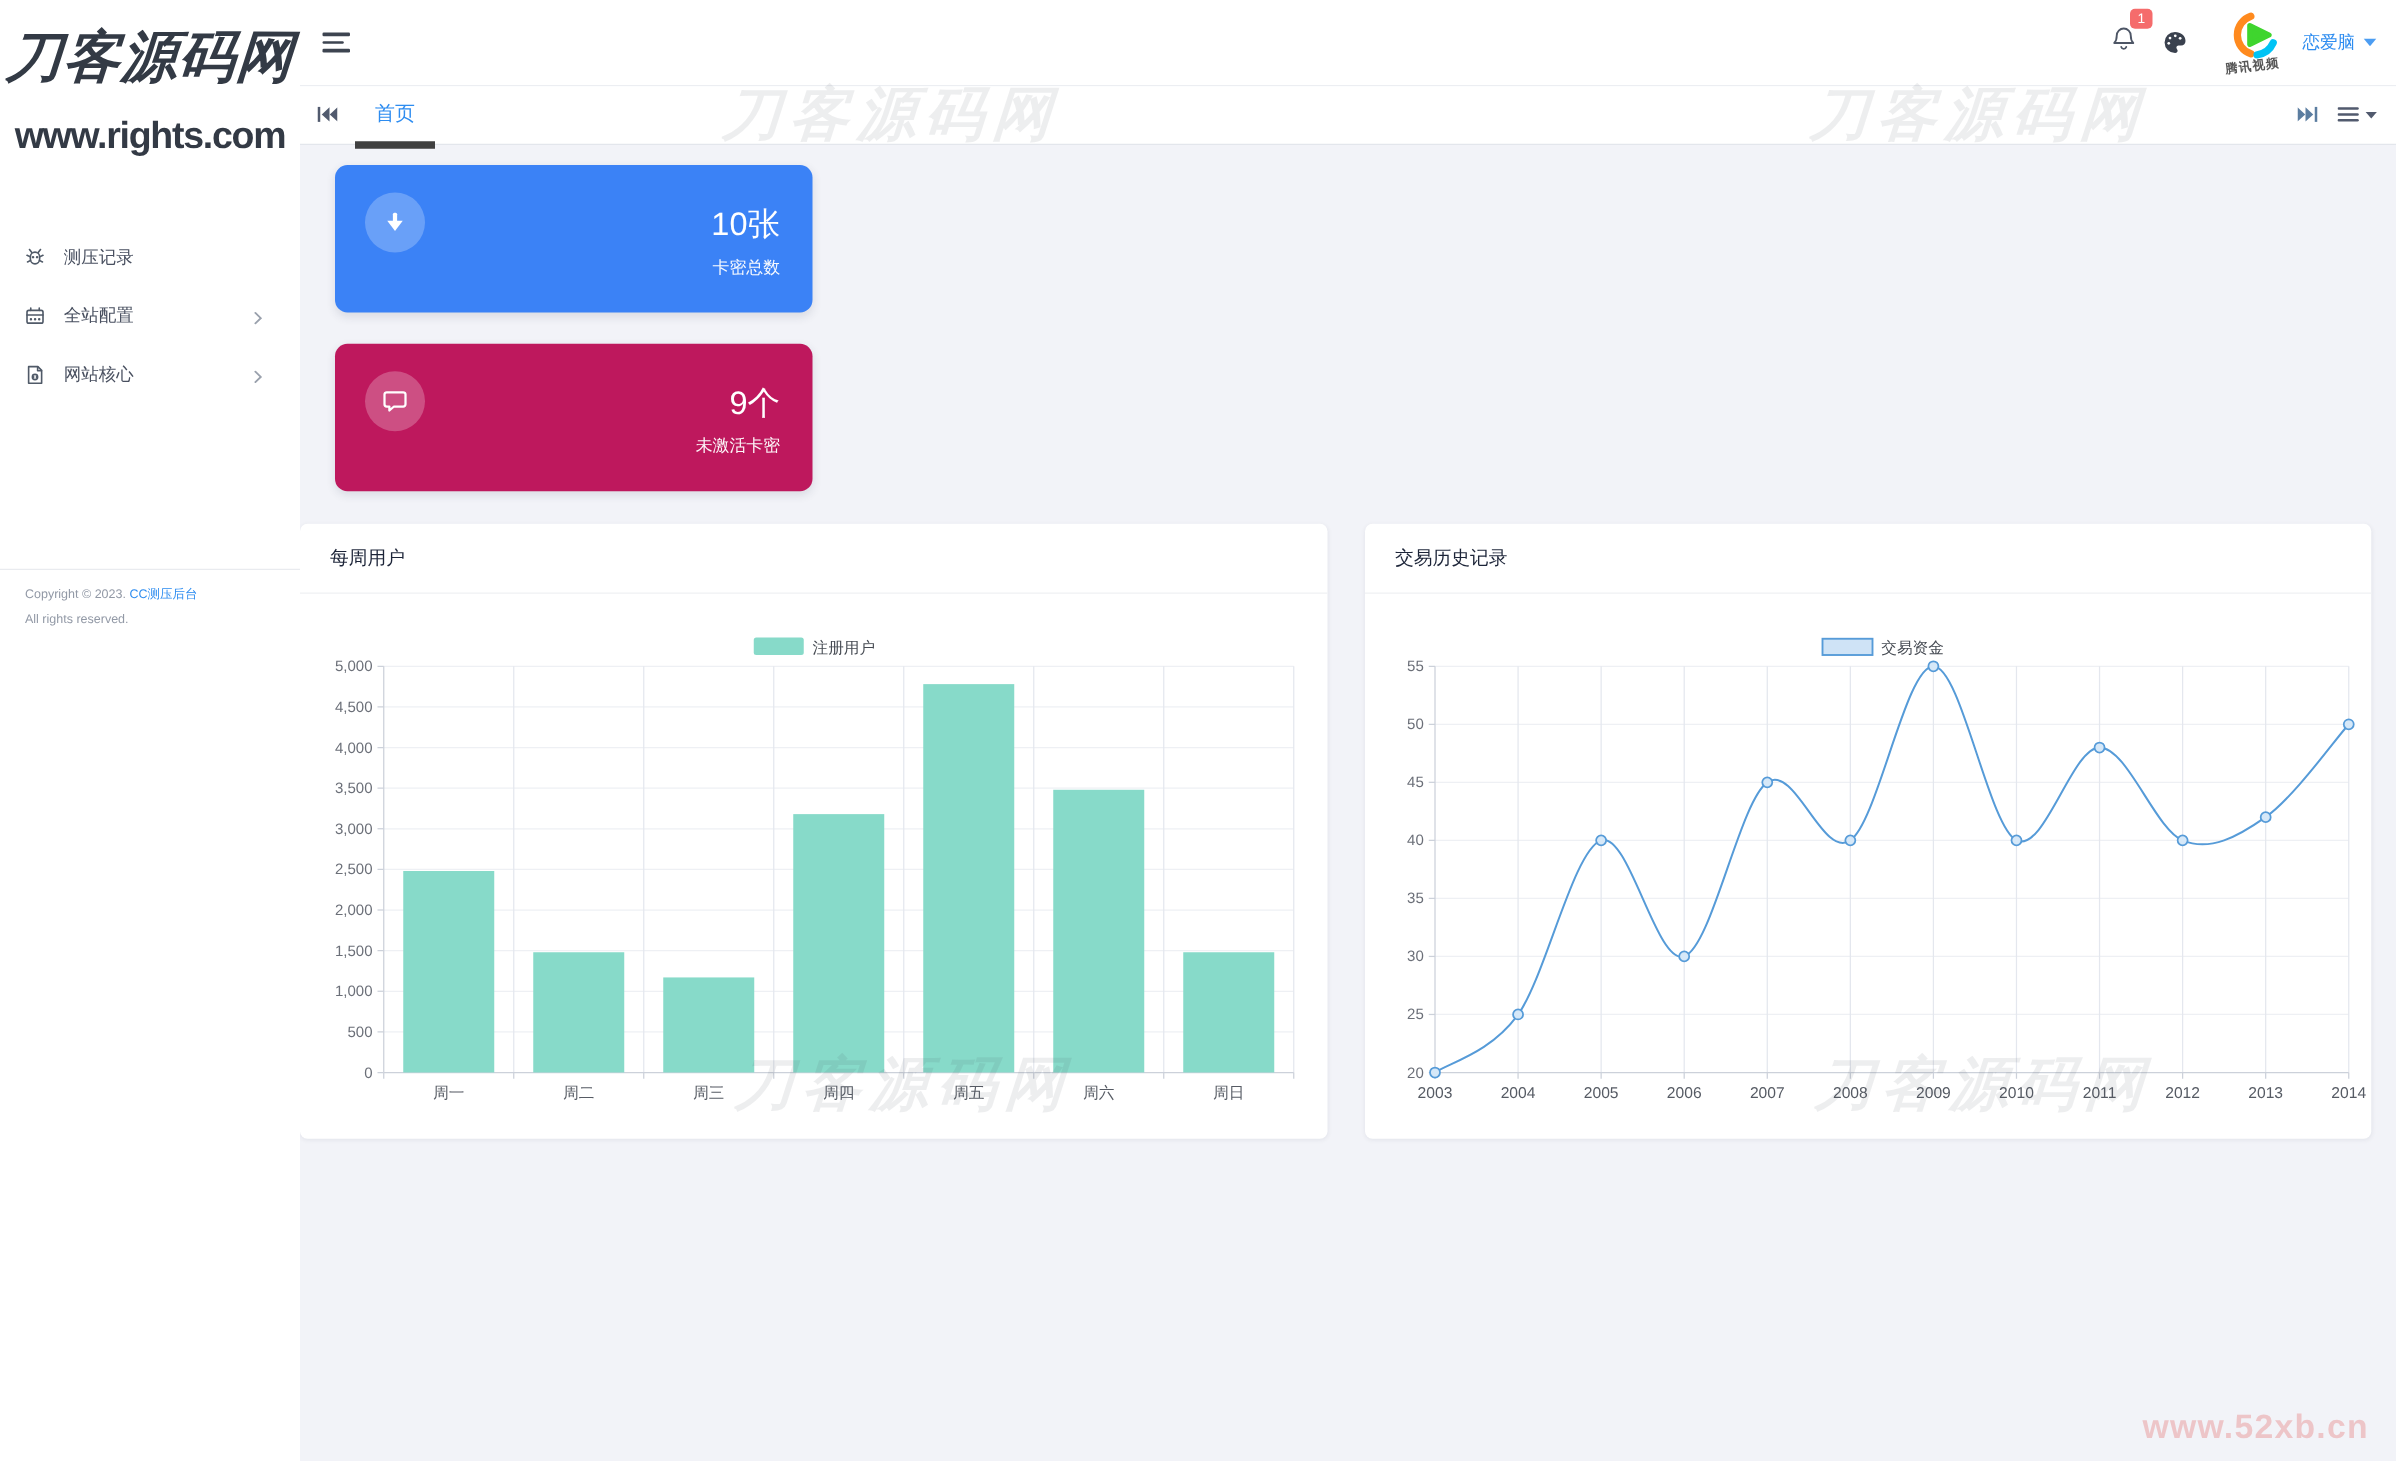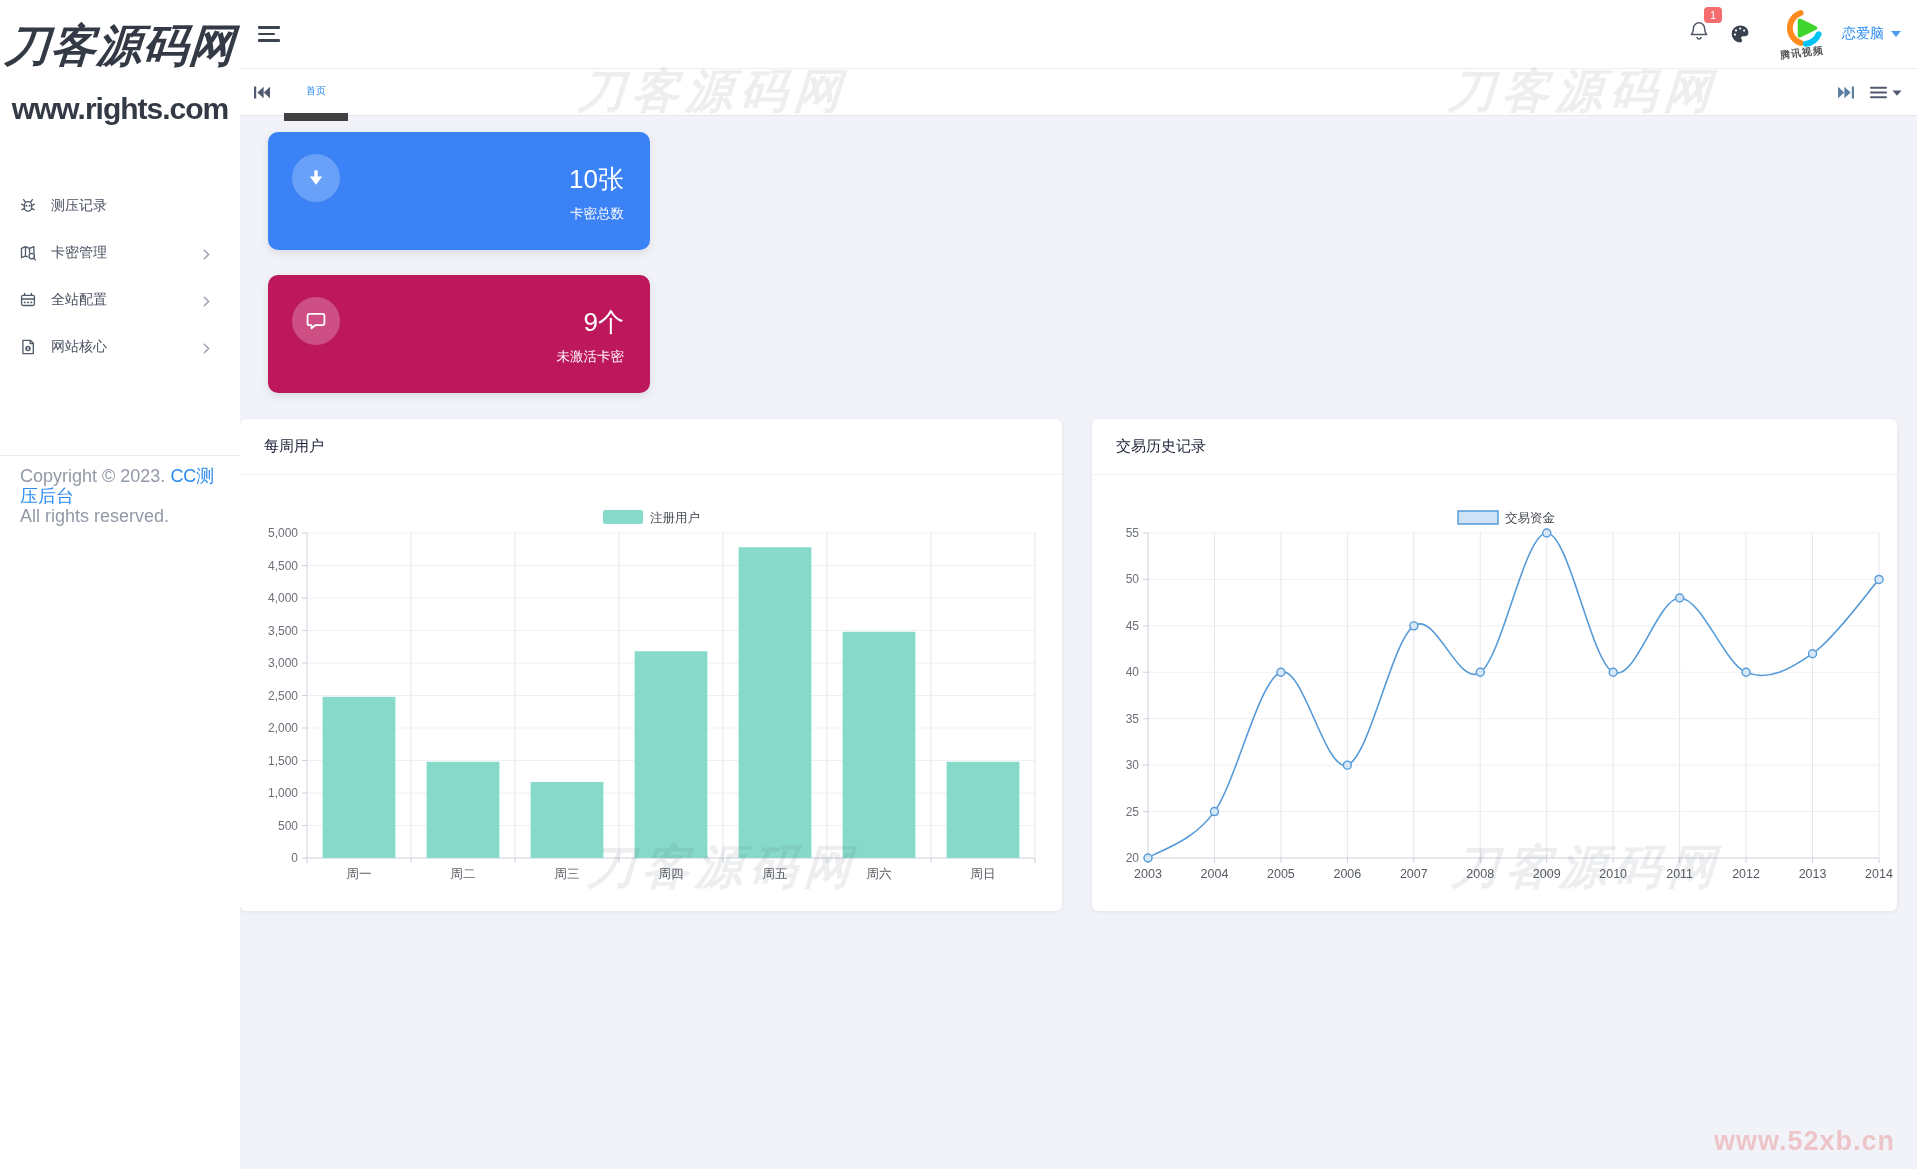--- a/index.html
+++ b/index.html
@@ -15,21 +15,21 @@
   .logo-cn{font-size:45px;font-weight:900;font-style:italic;letter-spacing:1px;line-height:80px;transform:skewX(-4deg);}
   .logo-en{font-size:30px;font-weight:900;letter-spacing:-1px;line-height:46px;}
   .menu{position:absolute;top:182px;left:0;width:240px;}
   .menu-item{position:relative;height:47px;display:flex;align-items:center;padding-left:19px;
     color:#495060;font-size:14px;cursor:pointer;}
   .menu-item .mi-icon{width:18px;height:18px;margin-right:14px;color:#505a68;display:flex;align-items:center;}
   .menu-item.active{background:#f6f7f9;}
   .menu-item.active::after{content:"";position:absolute;right:0;top:0;width:4px;height:100%;background:#2d8cf0;}
   .menu-item .chev{position:absolute;right:30px;top:18px;}
   .side-divider{position:absolute;top:455px;left:0;width:240px;height:1px;background:#e9ebef;}
-  .copyright{position:absolute;top:466px;left:20px;width:205px;font-size:18px;color:#9299a6;line-height:20px;}
+  .copyright{position:absolute;top:466px;left:20px;width:205px;font-size:10px;color:#9299a6;line-height:20px;}
   .copyright a{color:#2d8cf0;text-decoration:none;}
   
   .header{position:absolute;left:240px;top:0;width:1677px;height:68px;background:#fff;border-bottom:1px solid #eceef2;z-index:4;}
   .hamburger{position:absolute;left:18px;top:26px;width:22px;height:16px;cursor:pointer;}
   .hamburger span{display:block;height:2.5px;border-radius:1px;background:#3d4450;margin-bottom:4px;}
   .hamburger span:nth-child(2){width:17px;}
   .bell-wrap{position:absolute;left:1448px;top:20px;width:26px;height:28px;cursor:pointer;}
   .badge{position:absolute;left:1464px;top:7px;min-width:10px;height:16px;padding:0 4px;background:#f56c6c;
     color:#fff;font-size:11px;line-height:16px;border-radius:4px;text-align:center;z-index:2;}
   .palette-wrap{position:absolute;left:1490px;top:24px;width:20px;height:20px;cursor:pointer;}
@@ -37,21 +37,21 @@
   .avatar-caption{position:absolute;left:1540px;top:46px;font-size:10px;font-weight:bold;color:#3a3a3a;
     transform:rotate(-7deg);opacity:.85;letter-spacing:1px;}
   .user-dd{position:absolute;left:1602px;top:25px;display:flex;align-items:center;cursor:pointer;}
   .user-name{font-size:14px;color:#2d8cf0;}
   .caret-down{width:0;height:0;border-left:5px solid transparent;border-right:5px solid transparent;
     border-top:6px solid #2d8cf0;margin-left:7px;opacity:.85;}
   
   .tabbar{position:absolute;left:240px;top:69px;width:1677px;height:46px;background:#fff;border-bottom:1px solid #e3e6ec;z-index:4;}
   .skip-start{position:absolute;left:14px;top:16px;cursor:pointer;}
   .tab{position:absolute;left:44px;top:0;width:64px;height:44px;display:flex;align-items:center;justify-content:center;
-    font-size:10px;color:#2d8cf0;border-bottom:8px solid #404040;cursor:pointer;}
+    font-size:16px;color:#2d8cf0;border-bottom:6px solid #404040;cursor:pointer;}
   .skip-end{position:absolute;left:1598px;top:16px;cursor:pointer;}
   .tabs-menu{position:absolute;left:1630px;top:16px;cursor:pointer;}
   
   .stat-card{position:absolute;left:268px;width:382px;height:118px;border-radius:10px;color:#fff;
     box-shadow:0 3px 8px rgba(40,50,70,.12);}
   .stat-green{top:132px;background:#3b82f6;}
   .stat-purple{top:275px;background:#be185d;}
   .stat-icon{position:absolute;left:24px;top:22px;width:48px;height:48px;border-radius:50%;
     background:rgba(255,255,255,.24);display:flex;align-items:center;justify-content:center;}
   .stat-value{position:absolute;right:26px;top:30px;font-size:26px;text-align:right;}
@@ -86,37 +86,20 @@
     <div class="menu-item">
       <span class="mi-icon">
         <svg viewBox="0 0 18 18" width="18" height="18" fill="none" stroke="currentColor" stroke-width="1.3" stroke-linecap="round" stroke-linejoin="round">
           <path d="M4.6 2.6 L6.3 4.8 M13.4 2.6 L11.7 4.8"></path>
           <path d="M5.3 8.4 a3.7 3.7 0 0 1 7.4 0 v2 a3.7 3.7 0 0 1 -7.4 0 Z"></path>
           <path d="M2.6 7.2 L5.3 8.5 M15.4 7.2 L12.7 8.5 M3 12.6 L5.5 11.3 M15 12.6 L12.5 11.3"></path>
           <path d="M7.4 8.7 h.1 M10.6 8.7 h.1" stroke-width="1.9"></path>
         </svg>
       </span>
       <span>测压记录</span>
-    </div>
-    <div class="menu-item">
-      <span class="mi-icon">
-        <svg viewBox="0 0 18 18" width="18" height="18" fill="none" stroke="currentColor" stroke-width="1.3" stroke-linecap="round" stroke-linejoin="round">
-          <path d="M2.5 4.3 L6.5 2.6 L10.5 4.3 L14.9 2.6 V9.3"></path>
-          <path d="M2.5 4.3 V13.7 L6.5 12.1 L8.3 12.8"></path>
-          <path d="M6.5 2.6 V12.1 M10.5 4.3 V8.4"></path>
-          <circle cx="12.7" cy="12.1" r="2.7"></circle>
-            <path d="M14.8 14.2 L16.3 15.7"></path>
-        </svg>
-      </span>
-      <span>卡密管理</span>
-      <span class="chev">
-        <svg width="7" height="11" viewBox="0 0 7 11" fill="none" stroke="#9aa1ad" stroke-width="1.5" stroke-linecap="round">
-            <path d="M1.3 1.3 L5.6 5.5 L1.3 9.7"></path>
-          </svg>
-      </span>
     </div>
     <div class="menu-item">
       <span class="mi-icon">
         <svg viewBox="0 0 18 18" width="18" height="18" fill="none" stroke="currentColor" stroke-width="1.3" stroke-linecap="round" stroke-linejoin="round">
           <rect x="2.6" y="4.3" width="12.8" height="10.2" rx="1.4"></rect>
           <path d="M2.6 8 H15.4"></path>
             <path d="M5.6 2.4 V4.3 M12.4 2.4 V4.3"></path>
           <path d="M5.7 11.4 h.1 M9 11.4 h.1 M12.3 11.4 h.1" stroke-width="1.9"></path>
         </svg>
       </span>

